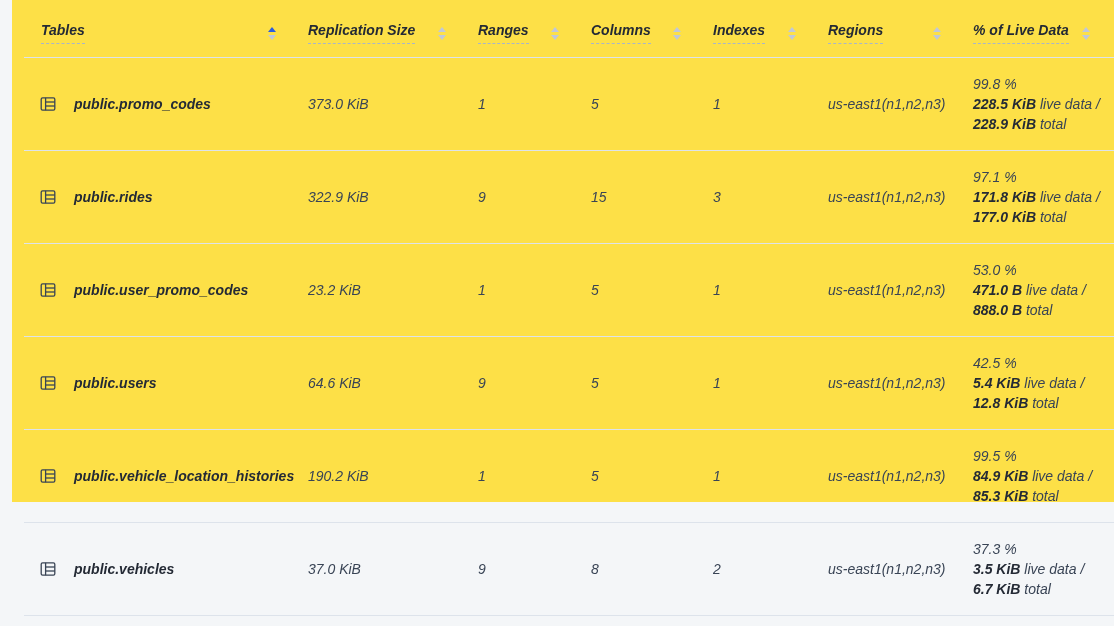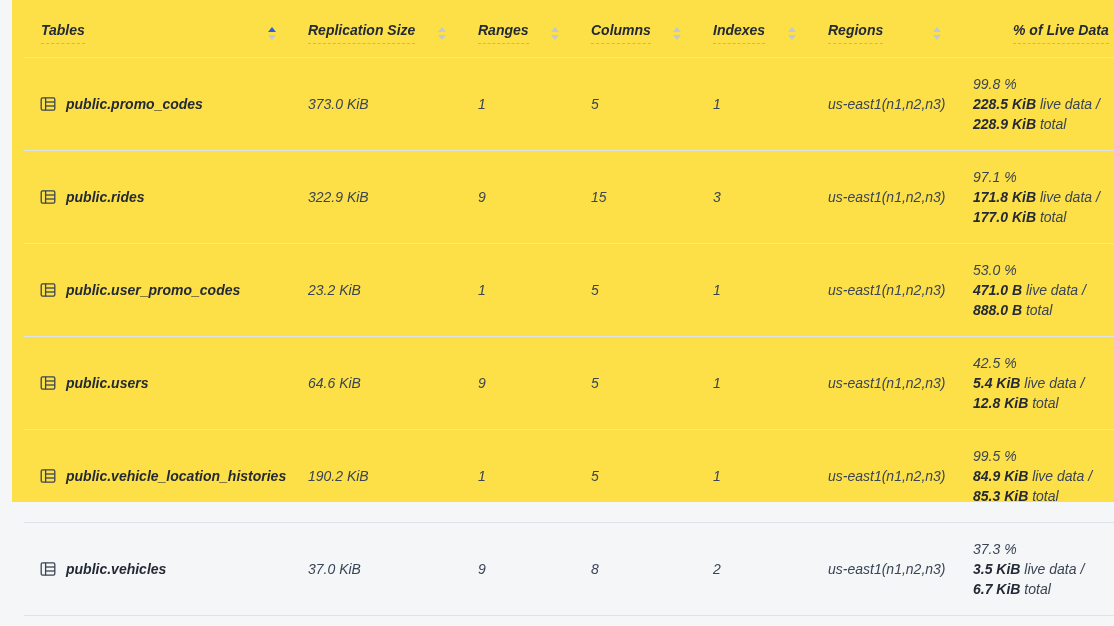--- a/index.html
+++ b/index.html
@@ -50,21 +50,21 @@
   }
   th{padding-top:10px;}
   th .th-inner{
     display:flex;
     align-items:center;
     justify-content:space-between;
     padding-right:24px;
     cursor:pointer;
   }
   th:first-child{padding-left:17px;}
-  th:last-child .th-inner{margin-left:40px;}
+  th:last-child .th-inner{}
   .th-label{
     font-weight:600;
     color:var(--text-primary);
     padding-bottom:5px;
     border-bottom:1px dashed var(--underline);
     white-space:nowrap;
   }
   .sort-icon{
     display:flex;flex-direction:column;align-items:center;gap:3px;
     margin-left:8px;flex:0 0 auto;
@@ -76,21 +76,21 @@
   }
   .sort-icon .down{
     width:0;height:0;
     border-left:4px solid transparent;border-right:4px solid transparent;
     border-top:5px solid var(--sort-inactive);
   }
   .sort-icon.asc .up{border-bottom-color:var(--sort-active);}
 
   td:first-child{padding-left:16px;}
   .name-cell{
-    display:flex;align-items:center;gap:10px;
+    display:flex;align-items:center;gap:18px;
     color:var(--text-primary);
     font-weight:600;
     cursor:pointer;
     white-space:nowrap;
   }
   .tbl-icon{flex:0 0 auto;display:block;}
   .live-cell{line-height:20px;}
   .live-cell .b{font-weight:600;color:var(--text-primary);}
   td{color:var(--text-secondary);}
 </style>

